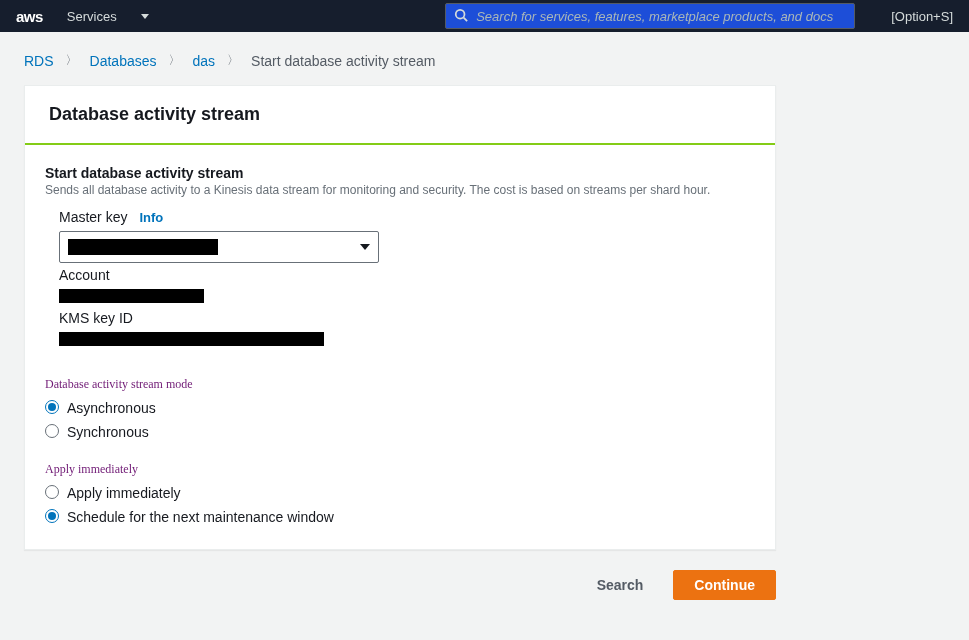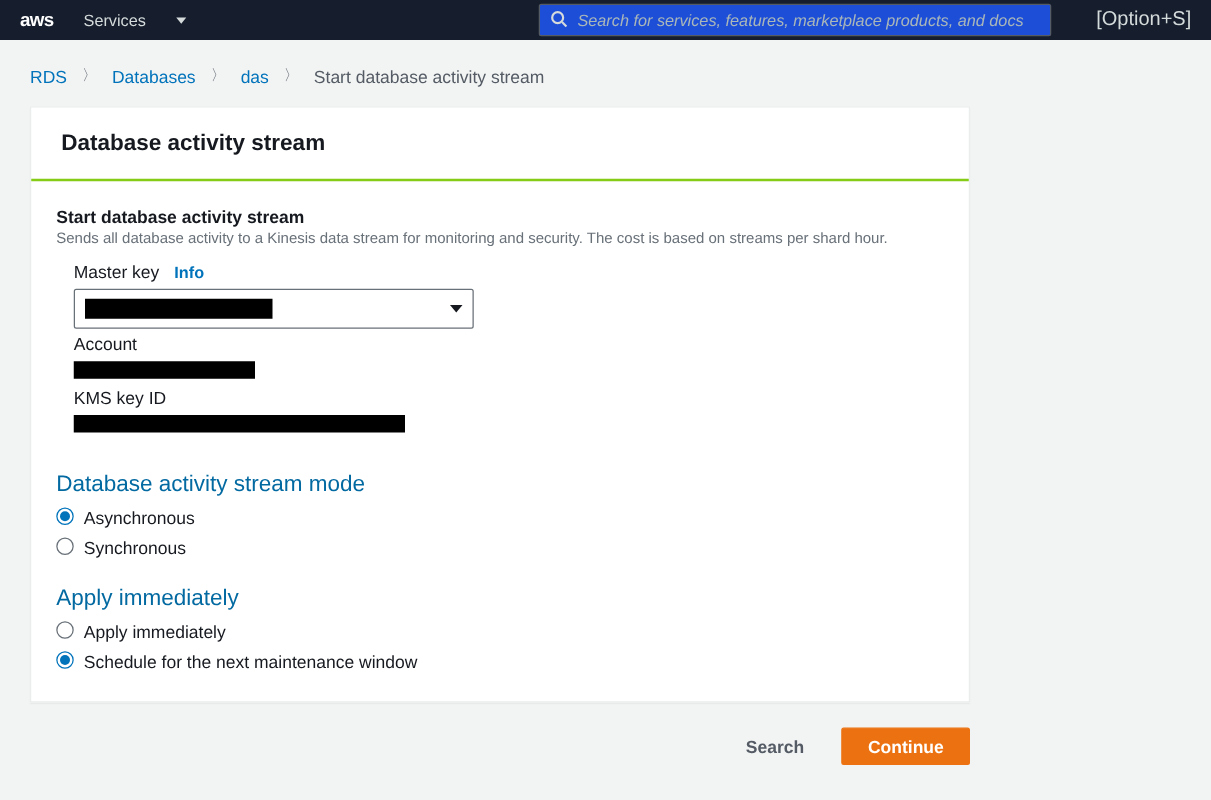--- a/index.html
+++ b/index.html
@@ -73,21 +73,21 @@
     .search-box input::placeholder {
       color: #aab7b8;
       font-style: italic;
     }
     .search-icon {
       color: #d5dbdb;
       font-size: 14px;
     }
     .shortcut {
       color: #d5dbdb;
-      font-size: 16px;
+      font-size: 13px;
       margin-left: 12px;
     }
     .main {
       padding: 20px 24px;
       max-width: 800px;
     }
     .breadcrumb {
       display: flex;
       align-items: center;
       gap: 12px;
@@ -205,24 +205,25 @@
       border-color: #0073bb;
     }
     .radio.checked::after {
       content: "";
       width: 8px;
       height: 8px;
       background: #0073bb;
       border-radius: 50%;
     }
     .group-label {
-      font-size: 18px;
-      color: #0369a1;
+      font-size: 12px;
+      color: #701a75;
       margin-top: 28px;
       margin-bottom: 4px;
+      font-family: Liberation Serif, serif;
     }
     .actions {
       display: flex;
       justify-content: flex-end;
       gap: 10px;
       margin-top: 20px;
     }
     .btn {
       padding: 6px 20px;
       font-size: 14px;

